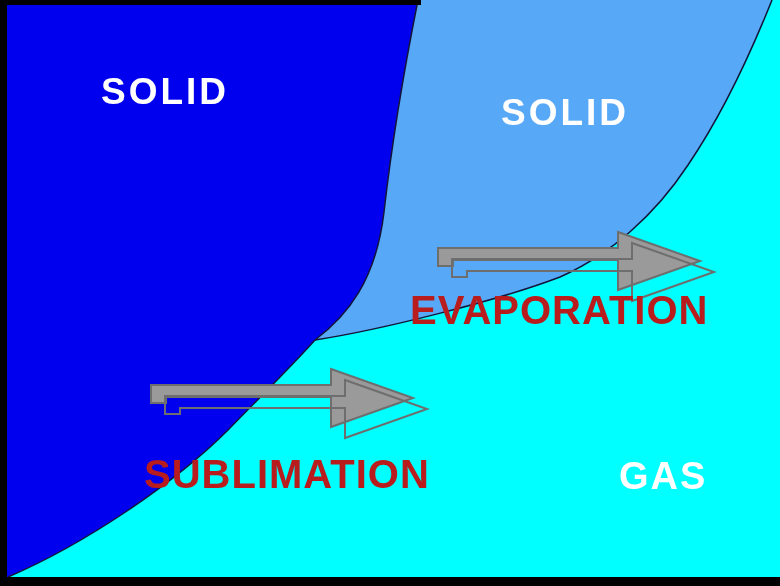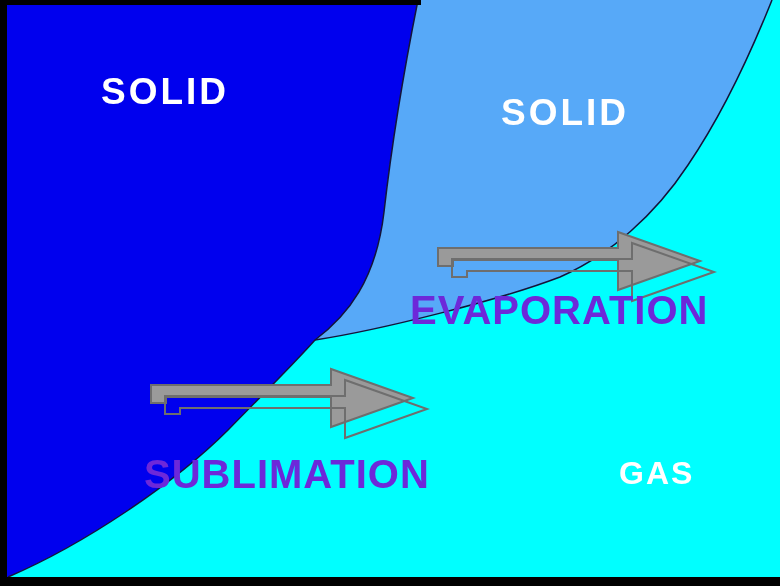--- a/index.html
+++ b/index.html
@@ -14,26 +14,26 @@
   }
   #diagram-canvas { position: absolute; left: 0; top: 0; display: block; }
   .label {
     position: absolute;
     font-weight: bold;
     line-height: 1;
     white-space: nowrap;
     user-select: none;
   }
   .label.light { color: #ffffff; }
-  .label.dark  { color: #6d28d9; }
+  .label.dark  { color: #b91c1c; }
   #solid-label       { left: 101px; top: 73px;  font-size: 37px; letter-spacing: 3px; }
   #liquid-label      { left: 501px; top: 94px;  font-size: 37px; letter-spacing: 3px; }
   #evaporation-label { left: 410px; top: 290px; font-size: 40px; letter-spacing: 1px; }
   #sublimation-label { left: 144px; top: 454px; font-size: 40px; letter-spacing: 1px; }
-  #gas-label         { left: 619px; top: 457px; font-size: 32px; letter-spacing: 2px; }
+  #gas-label         { left: 619px; top: 457px; font-size: 38px; letter-spacing: 2px; }
 </style>
 </head>
 <body>
 
 <div id="stage">
 
   <svg id="diagram-canvas" width="780" height="586" viewBox="0 0 780 586" xmlns="http://www.w3.org/2000/svg">
 
     <defs>
 

